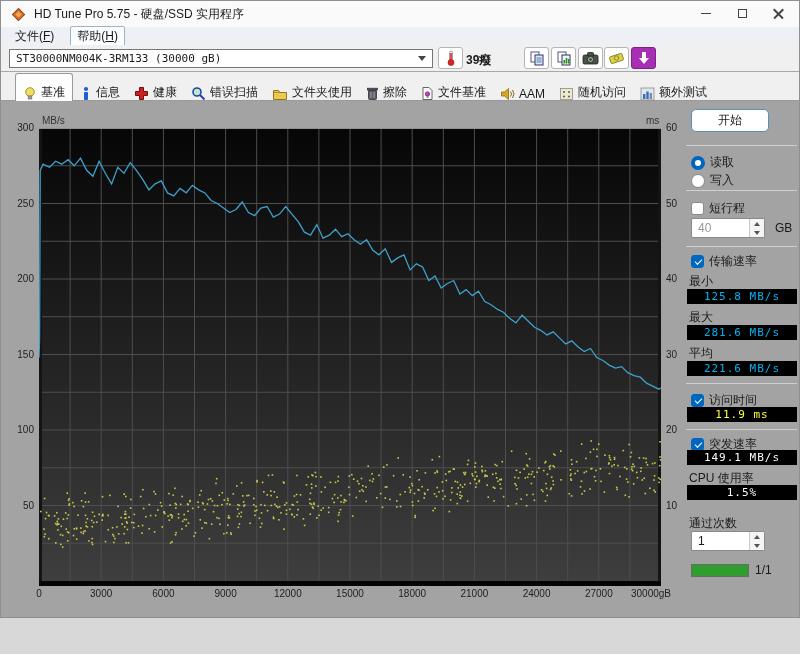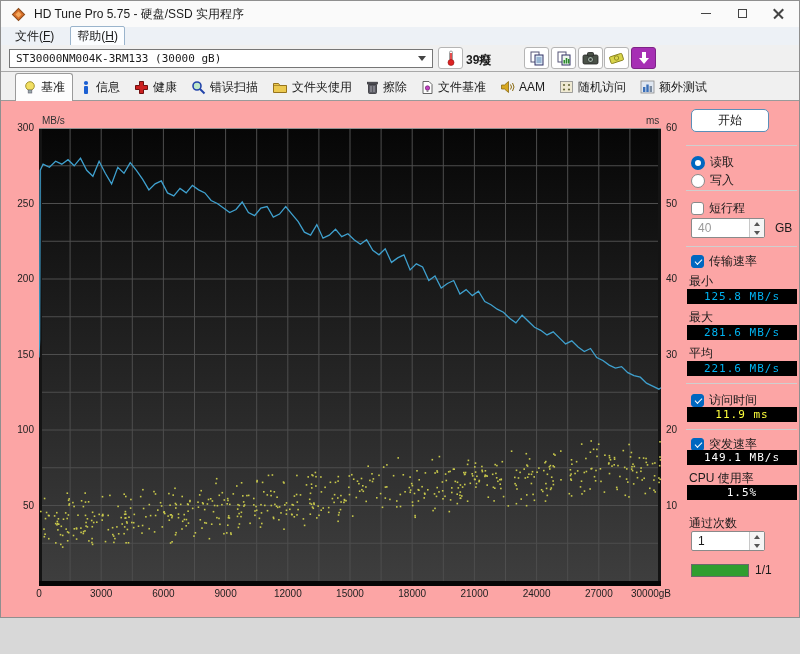--- a/index.html
+++ b/index.html
@@ -29,26 +29,26 @@
   #drive-select { position:absolute; left:8px; top:4px; width:424px; height:19px; background:#fff; border:1px solid #767676; display:flex; align-items:center; padding:0 6px; font-family:"DejaVu Sans Mono", monospace; font-size:11px; }
   #drive-select .chev { margin-left:auto; width:0; height:0; border-left:4px solid transparent; border-right:4px solid transparent; border-top:5px solid #444; }
   .tbtn { position:absolute; top:2px; width:25px; height:22px; background:#fff; border:1px solid #b5b5b5; border-radius:3px; display:flex; align-items:center; justify-content:center; }
   #temp-text { position:absolute; left:465px; top:7px; font-weight:bold; font-size:12px; }
   #exit-btn { position:absolute; left:662px; top:2px; width:52px; height:22px; background:#fff; border:1px solid #b5b5b5; border-radius:3px; display:flex; align-items:center; justify-content:center; font-size:12px;margin-top:48px; }
   #dl-btn { background:#a62fb4; border-color:#7d2387; }
 
   
   #tabbar { position:absolute; top:72px; left:0; right:0; height:28px; background:#f0f0f0; display:flex; align-items:stretch; padding-left:14px; }
   #tabbar::after { content:""; position:absolute; left:0; right:0; bottom:0; height:1px; background:#9a9a9a; }
-  .tab { position:relative; z-index:1; display:flex; align-items:center; gap:4px; padding:0 7px; font-size:12px; white-space:nowrap; }
+  .tab { position:relative; z-index:1; display:flex; align-items:flex-end; gap:4px; padding:0 7px; font-size:12px; white-space:nowrap; }
   .tab.active { background:#fdfdfd; border:1px solid #9a9a9a; border-bottom:none; border-radius:3px 3px 0 0; }
   .tab svg { display:block; }
 
   
-  #content { position:absolute; top:100px; left:0; right:0; bottom:0; background:#fca5a5;padding-left:32px; }
+  #content { position:absolute; top:100px; left:0; right:0; bottom:0; background:#a3a3a3;padding-left:32px; }
   #plot { position:absolute; left:38px; top:27px; width:622px; height:458px; }
   .axis-unit { position:absolute; font-size:10px; color:#333; }
   #unit-left { left:41px; top:14px; }
   #unit-right { left:645px; top:14px; }
   .ticklab { position:absolute; font-size:10px; color:#222; }
   .ticklab.yleft { left:0; width:33px; text-align:right; }
   .ticklab.yright { left:665px; }
   .ticklab.xlab { top:487px; transform:translateX(-50%); }
 
   

